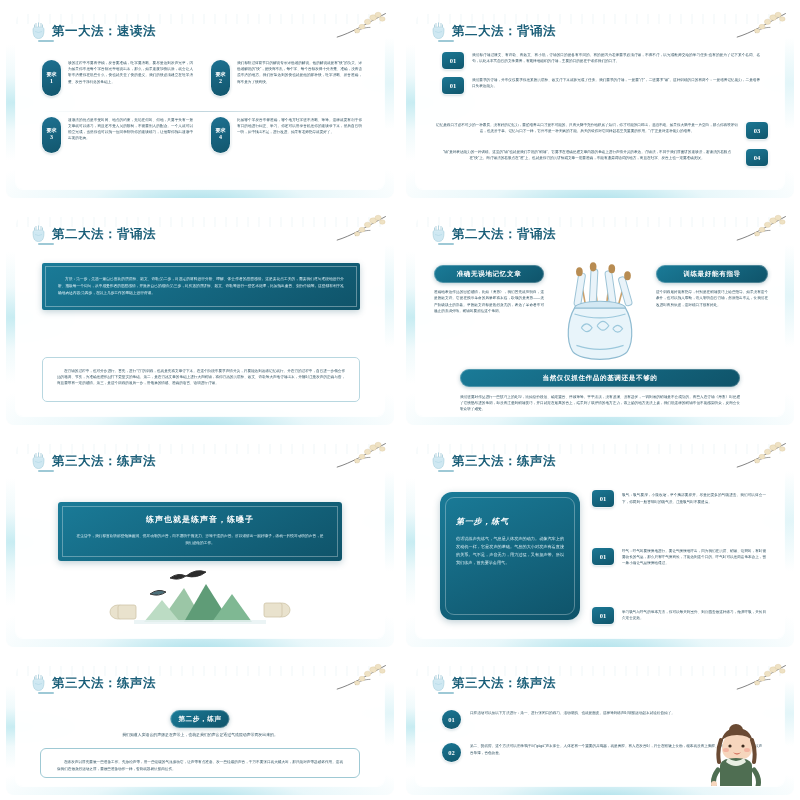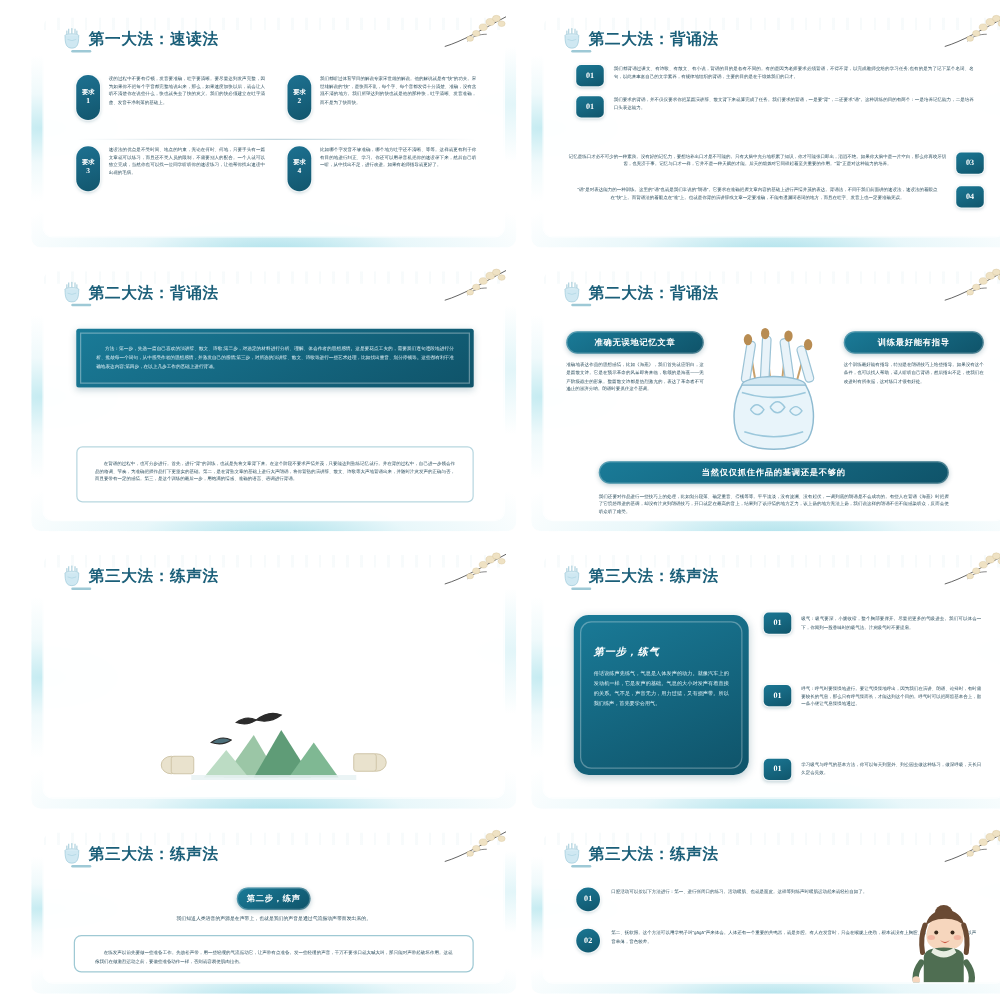--- a/index.html
+++ b/index.html
@@ -7,21 +7,20 @@
   body{
     font-family:"Liberation Sans","DejaVu Sans",sans-serif;
     background:#ffffff;
     overflow:hidden;
   }
   .deck{
     width:800px; height:800px;
     display:grid;
     grid-template-columns:400px 400px;
     grid-template-rows:203px 227px 222px 148px;
-    padding-left:19px;
   }
   
   .slide{
     position:relative;
     overflow:hidden;
     background:#ffffff;
     padding:7px 6px 5px 6px;
   }
   .slide-inner{
     position:relative;
@@ -440,20 +439,25 @@
                 <path d="M12 2 L12 10 M17 1 L17 10 M22 2 L22 10 M9 5 L9 11 M25 5 L25 11"></path>
               </g>
             <ellipse cx="17" cy="13" rx="11" ry="3" fill="#d7ecf4" stroke="#9ec9d9"></ellipse>
             <path d="M6 13 C6 26 8 33 17 33 C26 33 28 26 28 13" fill="#cfe8f2" stroke="#9ec9d9" stroke-width="1.1"></path>
             <path d="M10 19 q7 4 14 0" stroke="#a9d2e0" fill="none" stroke-width="1"></path>
           </svg>
           <div class="hdr-text">第三大法：练声法</div>
           <div class="hdr-underline"></div>
         </div>
 
+        <div class="banner">
+          <div class="frame"></div>
+          <div class="title">练声也就是练声音，练嗓子</div>
+          <div class="body-txt">在生活中，我们都喜欢听那些饱满圆润、悦耳动听的声音，而不愿听干瘪无力、沙哑干涩的声音。所以锻炼出一副好嗓子，练就一腔悦耳动听的声音，是我们必做的工作。</div>
+        </div>
 
         <svg class="mount-art" viewBox="0 0 200 70">
           <g fill="none" stroke="#2b2b2b" stroke-width=".9">
             <path d="M70 18 q8 -6 16 -2 q-7 5 -16 2 Z" fill="#2b2b2b"></path>
             <path d="M86 16 q10 -8 20 -4 q-9 7 -20 4 Z" fill="#2b2b2b"></path>
             <path d="M50 34 q8 -6 16 -2 q-7 5 -16 2 Z" fill="#4c6f7a"></path>
           </g>
           <g fill="#e9e2cd" stroke="#cfc5a8" stroke-width=".8">
             <ellipse cx="18" cy="52" rx="8" ry="7"></ellipse>
             <rect x="18" y="45" width="18" height="14" rx="2"></rect>

